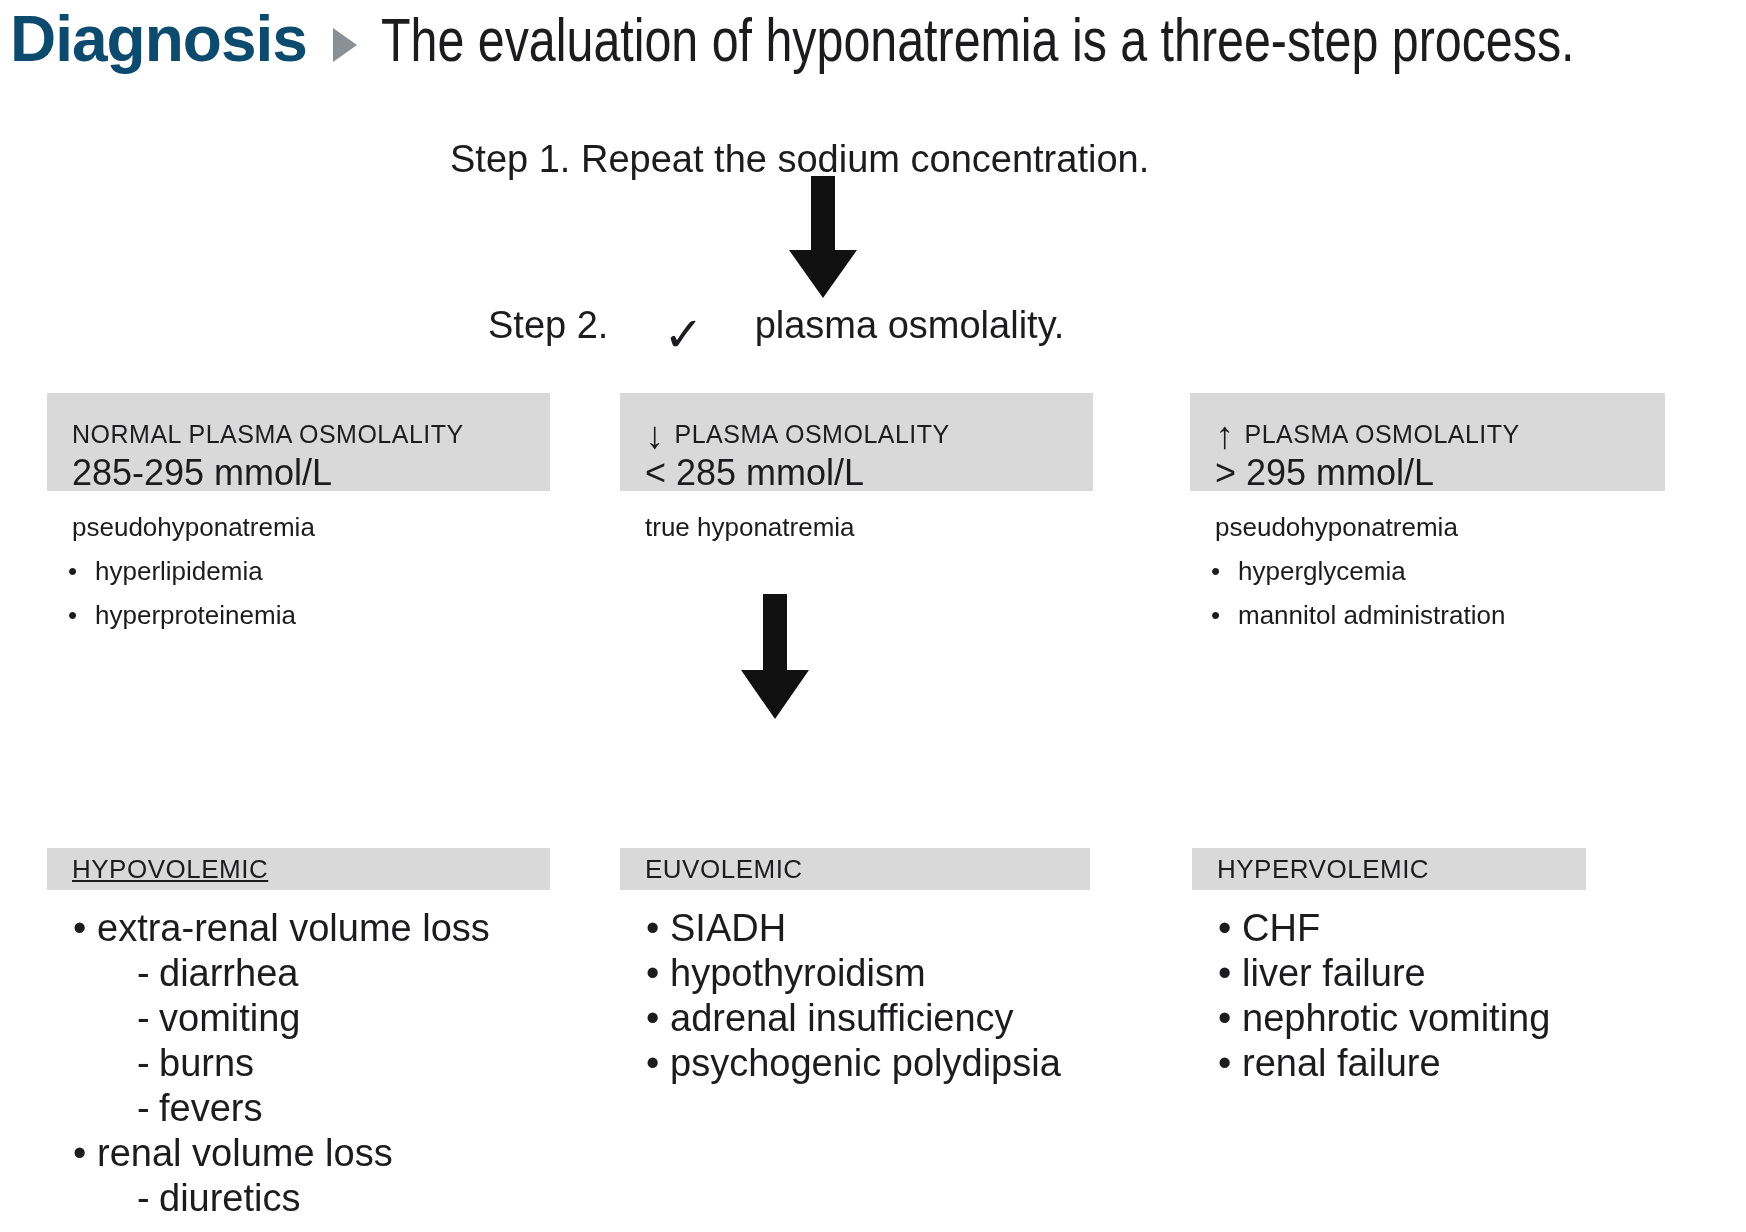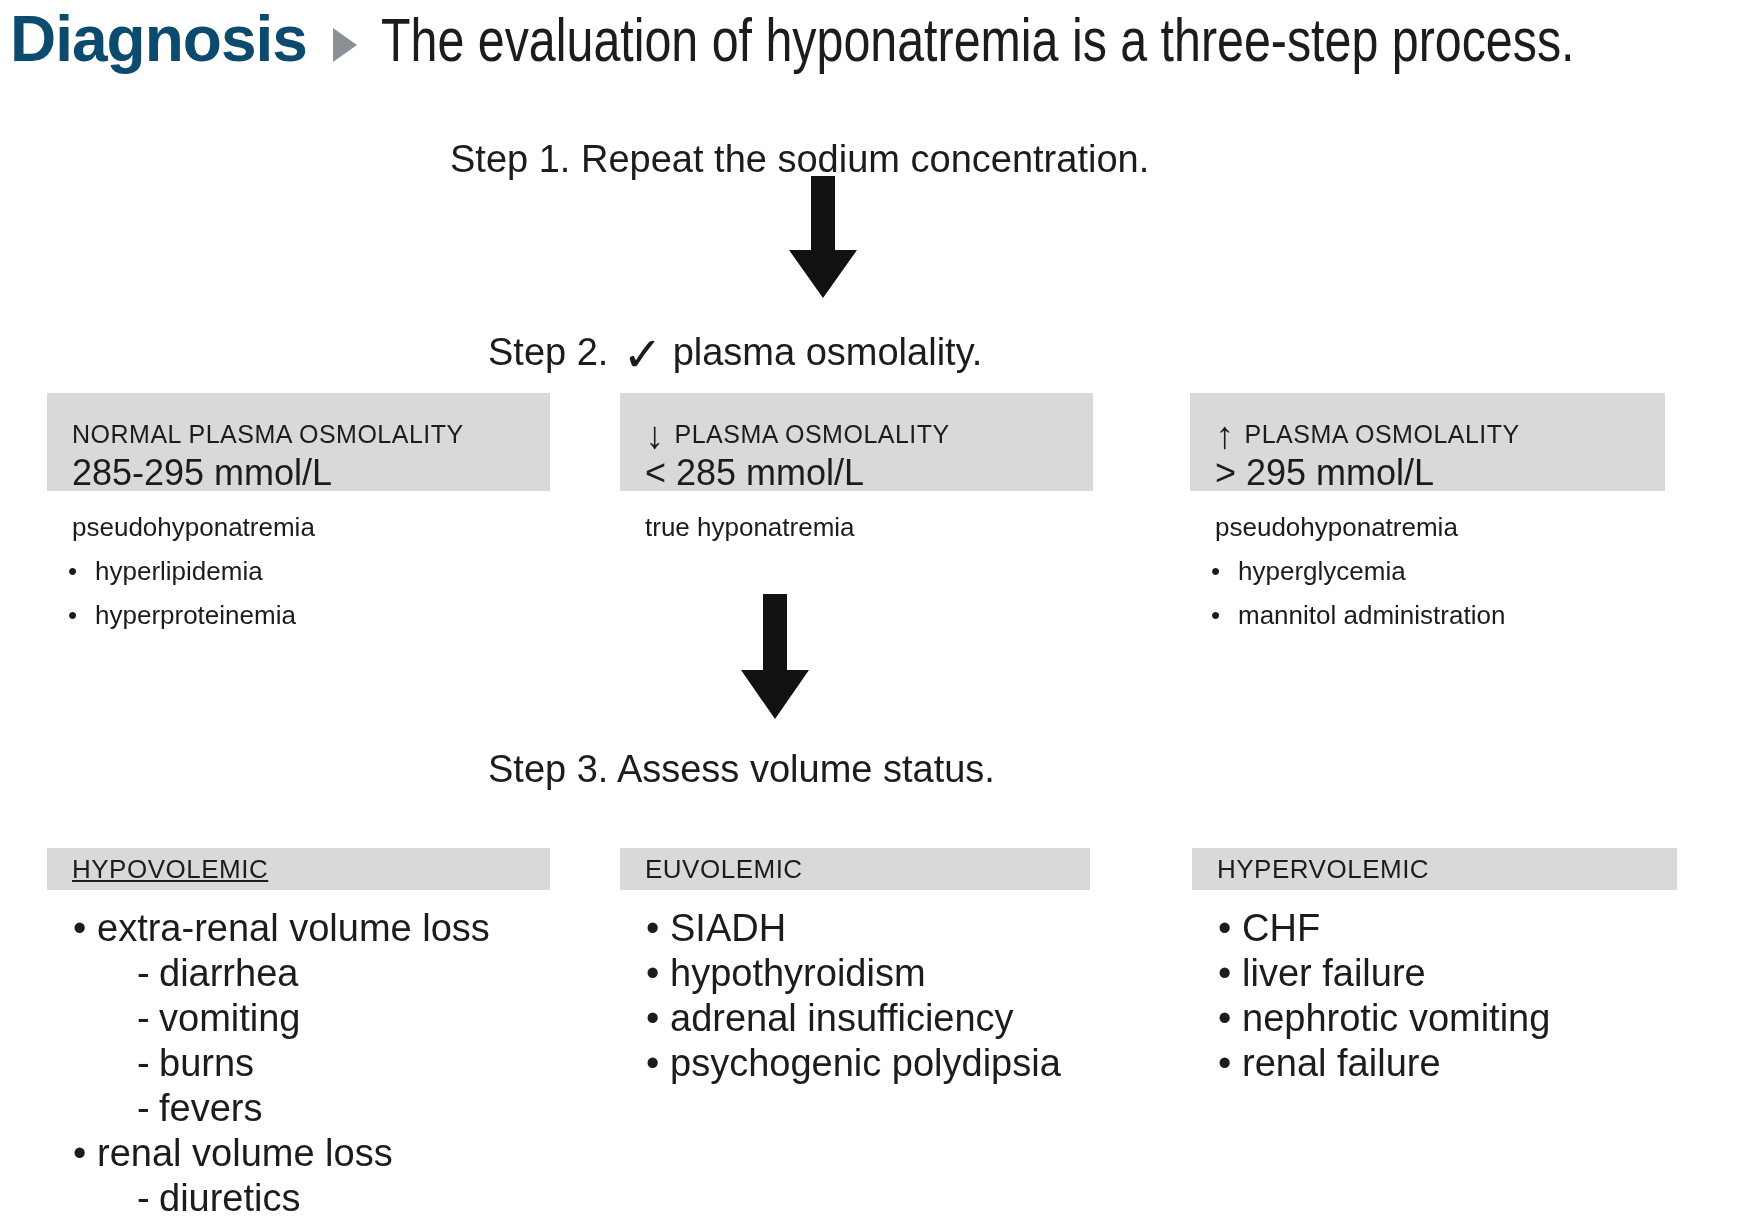--- a/index.html
+++ b/index.html
@@ -42,21 +42,21 @@
     letter-spacing: 0px;
   }
   
   .step {
     position: absolute;
     font-size: 38px;
     white-space: nowrap;
     color: #1c1c1e;
   }
   .step1 { left: 450px; top: 118px; margin-top: 20px; }
-  .step2 { left: 488px; top: 324px; display: flex; align-items: center; }
+  .step2 { left: 488px; top: 304px; display: flex; align-items: flex-start; gap: 41px; }
   .step3 { left: 488px; top: 748px; }
   .check-glyph {
     font-size: 48px;
     font-weight: bold;
     margin: 0 10px 0 14px;
     position: relative;
     top: 2px;
   }
   
   .block-arrow { position: absolute; }
@@ -118,21 +118,21 @@
     background: #d9d9d9;
     box-sizing: border-box;
     padding-left: 25px;
     font-size: 26px;
     letter-spacing: 0.5px;
     line-height: 42px;
     white-space: nowrap;
   }
   .bar-hypo  { left: 47px;   width: 503px; text-decoration: underline; }
   .bar-eu    { left: 620px;  width: 470px; }
-  .bar-hyper { left: 1192px; width: 485px; }
+  .bar-hyper { left: 1192px; width: 394px; }
   
   .vol-list {
     position: absolute;
     top: 906px;
     font-size: 38px;
     line-height: 45px;
     white-space: nowrap;
   }
   .vlist-hypo  { left: 47px; }
   .vlist-eu    { left: 620px; }
@@ -213,21 +213,20 @@
     <div class="b-item">
       <span class="marker">•</span>
       <span>mannitol administration</span>
     </div>
   </div>
 
   <svg class="block-arrow arrow2" width="68" height="125" viewBox="0 0 68 125">
     <path d="M22 0 H46 V76 H68 L34 125 L0 76 H22 Z" fill="#111111"></path>
   </svg>
 
-  <div class="step step3">Step 3. Assess volume status.</div>
 
   <div class="vol-bar bar-hypo">HYPOVOLEMIC</div>
   <div class="vol-bar bar-eu">EUVOLEMIC</div>
   <div class="vol-bar bar-hyper">HYPERVOLEMIC</div>
 
   <div class="vol-list vlist-hypo">
     <div class="v-item">
       <span class="marker">•</span>
       <span>extra-renal volume loss</span>
     </div>

